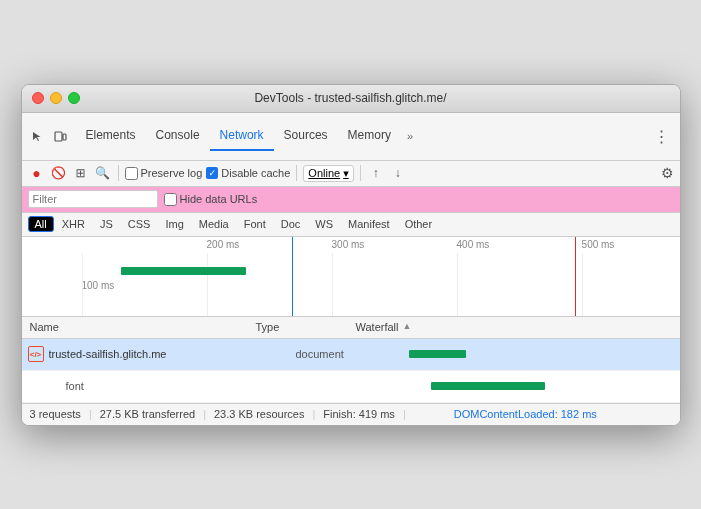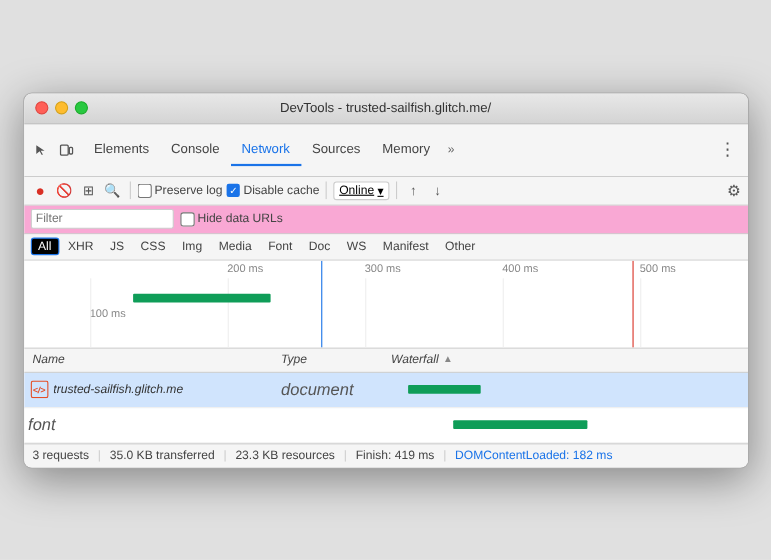--- a/index.html
+++ b/index.html
@@ -267,21 +267,20 @@
       position: absolute;
       top: 0;
       bottom: 0;
       width: 1px;
       background: #d93025;
     }
     
     .network-table {
       background: white;
       flex: 1;
-      font-style: italic;
     }
     .table-header {
       display: flex;
       background: #f5f5f5;
       border-bottom: 1px solid #ccc;
       height: 22px;
       align-items: center;
       font-size: 11px;
       font-weight: 500;
       color: #444;
@@ -328,23 +327,24 @@
       flex-shrink: 0;
     }
     .row-icon.html { color: #e44d26; border-color: #e44d26; }
     .row-icon.font { color: #888; border-color: #999; font-size: 7px; }
     .row-icon.css { color: #264de4; border-color: #264de4; }
     .row-name-text { overflow: hidden; text-overflow: ellipsis; white-space: nowrap; }
     .row-subtext { font-size: 10px; color: #888; }
     .row-type-cell {
       width: 100px;
       padding-left: 4px;
-      font-size: 15px;
+      font-size: 11px;
       color: #555;
       flex-shrink: 0;
+      margin-left: 40px;
     }
     .row-waterfall-cell {
       flex: 1;
       position: relative;
       height: 32px;
     }
     .waterfall-bar {
       position: absolute;
       height: 8px;
       top: 50%;
@@ -357,21 +357,21 @@
       border-top: 1px solid #ccc;
       height: 22px;
       display: flex;
       align-items: center;
       padding: 0 8px;
       font-size: 11px;
       color: #444;
       gap: 8px;
     }
     .status-separator { color: #ccc; }
-    .dom-loaded-text { color: #1a73e8; }
+    .dom-loaded-text { color: #1a73e8; margin-left: 40px; }
   </style>
 </head>
 <body>
 
 <div class="window">
 
   <div class="title-bar">
     <div class="title-bar-buttons">
       <div class="tb-btn tb-close"></div>
       <div class="tb-btn tb-min"></div>
@@ -516,21 +516,21 @@
         <div class="row-waterfall-cell" style="position:relative; flex:1; height:32px;">
           <div class="waterfall-bar" style="left:52%; width:22%; background:#0f9d58;"></div>
         </div>
       </div>
 
     </div>
 
     <div class="status-bar">
       <span>3 requests</span>
       <span class="status-separator">|</span>
-      <span>35.0 KB transferred</span>
+      <span>27.5 KB transferred</span>
       <span class="status-separator">|</span>
       <span>23.3 KB resources</span>
       <span class="status-separator">|</span>
       <span>Finish: 419 ms</span>
       <span class="status-separator">|</span>
       <span class="dom-loaded-text">DOMContentLoaded: 182 ms</span>
     </div>
   </div>
 </div>
 

